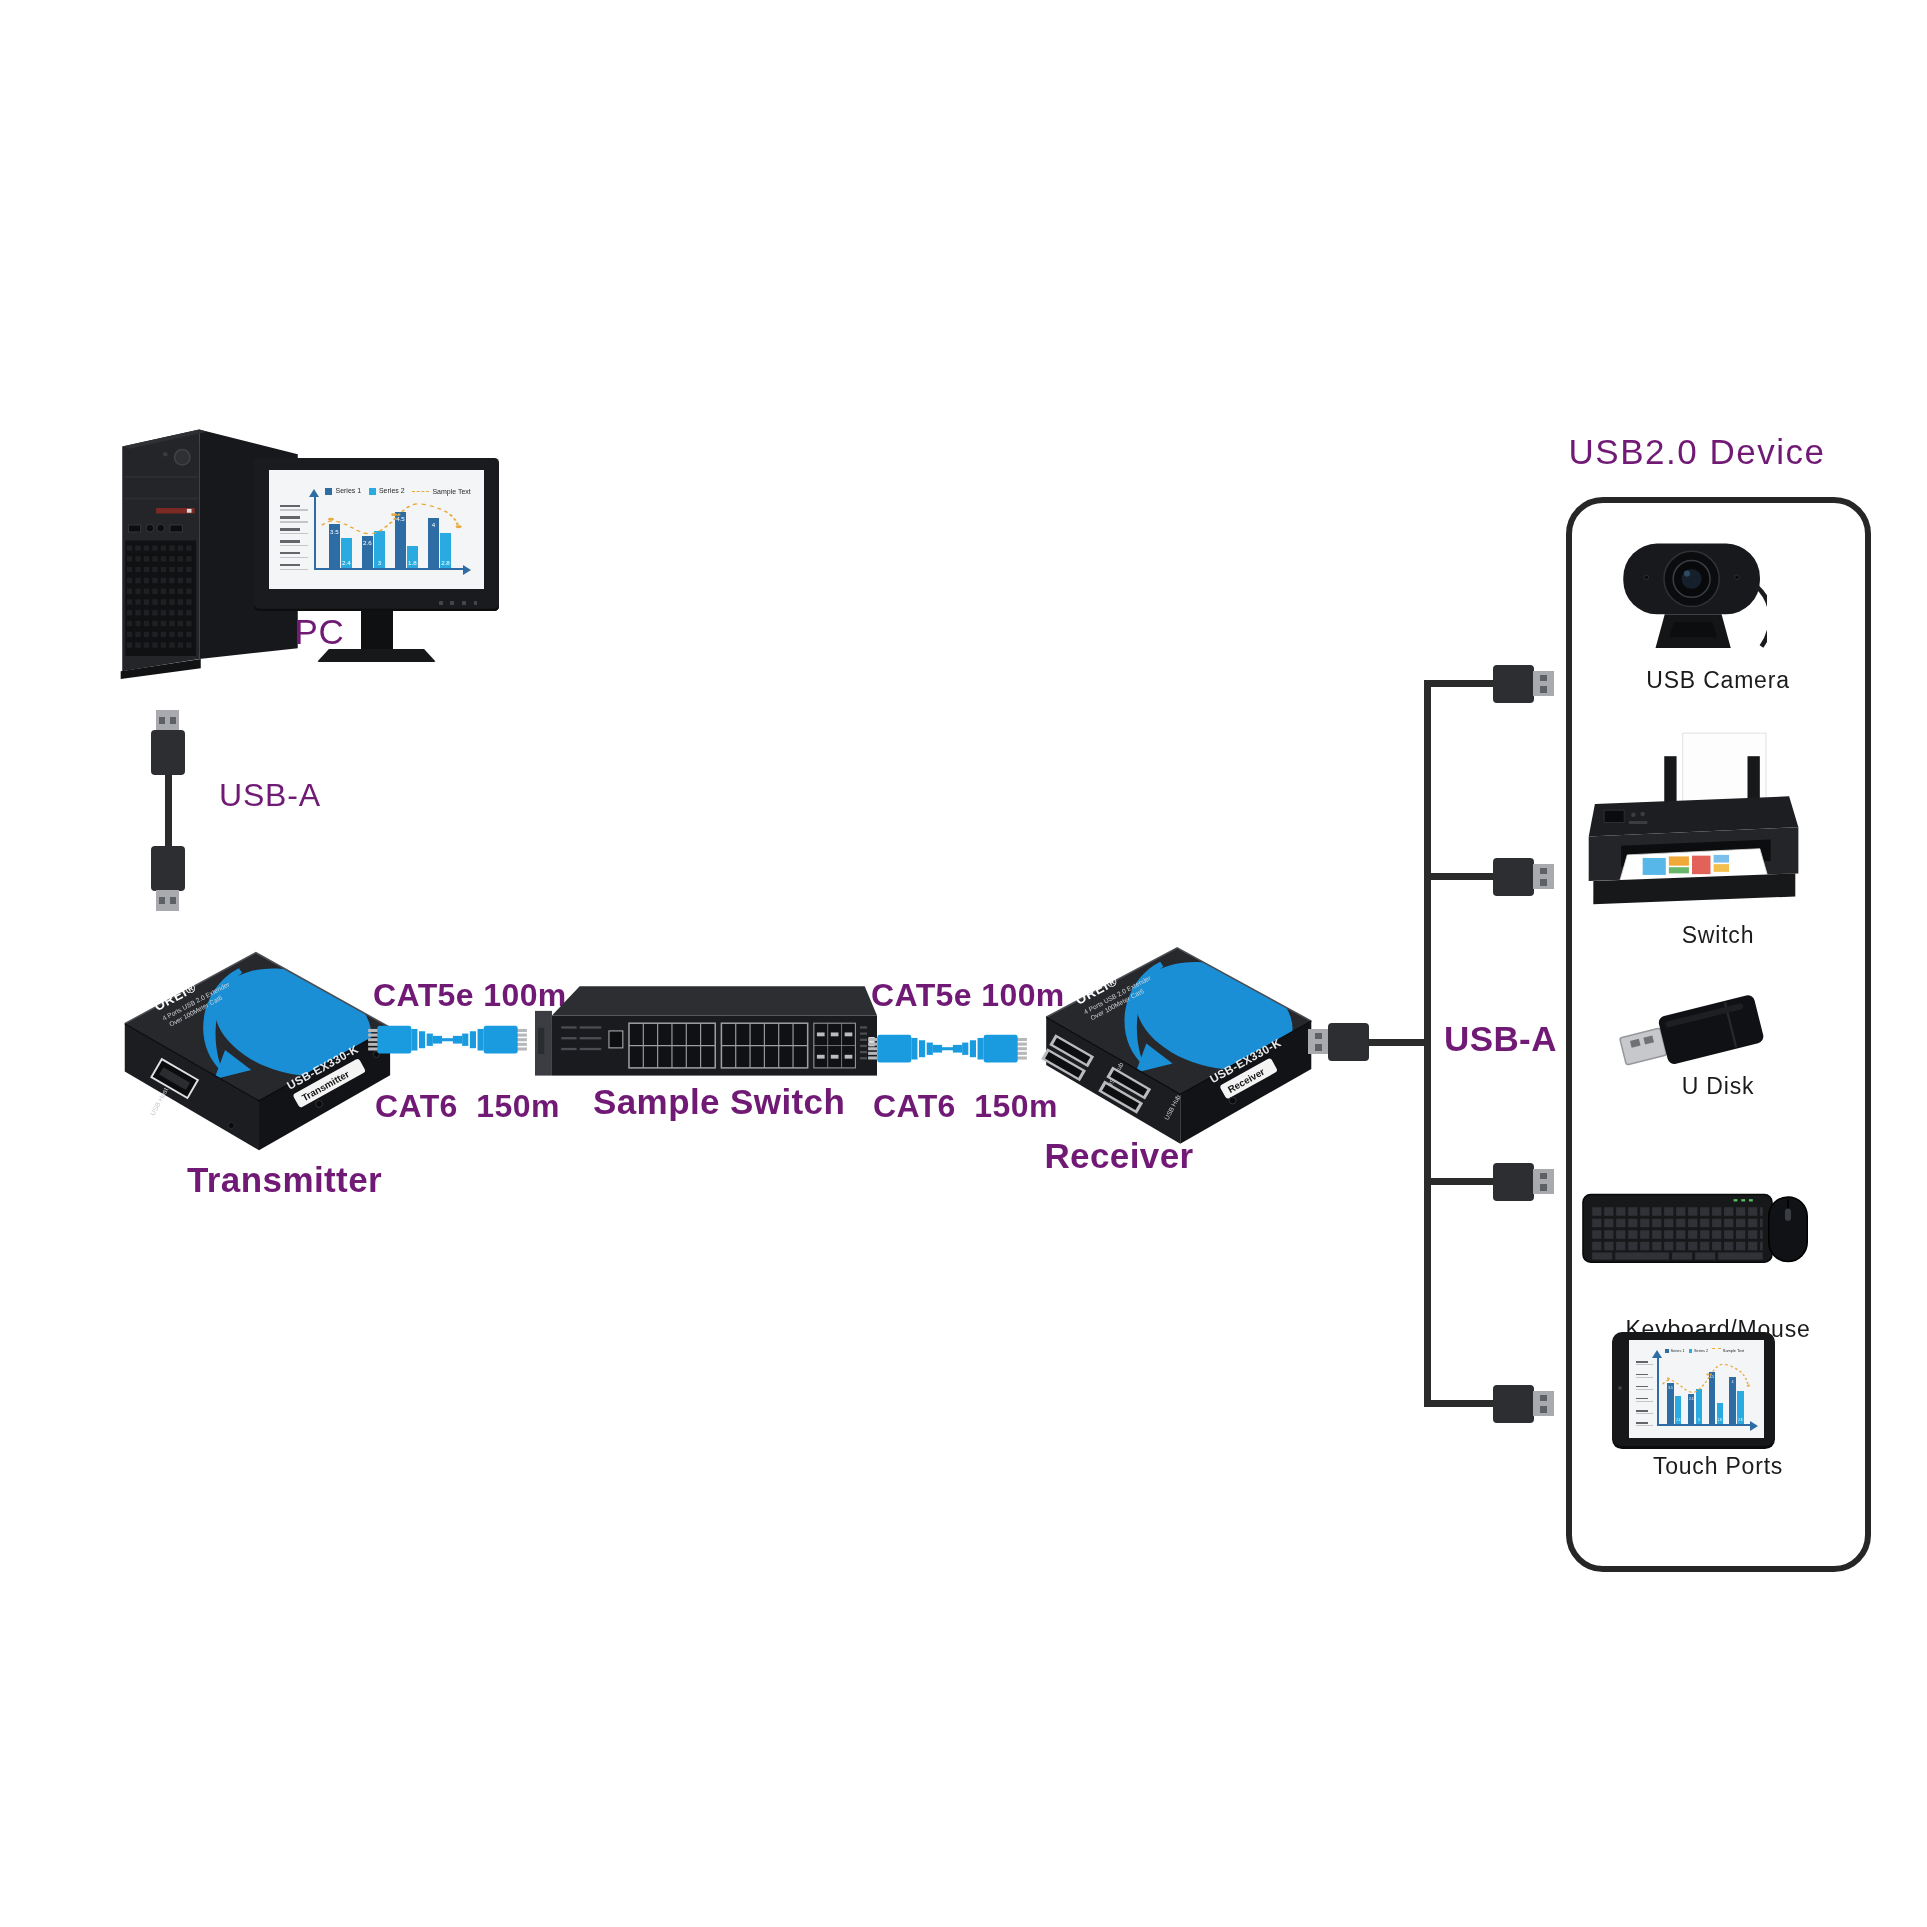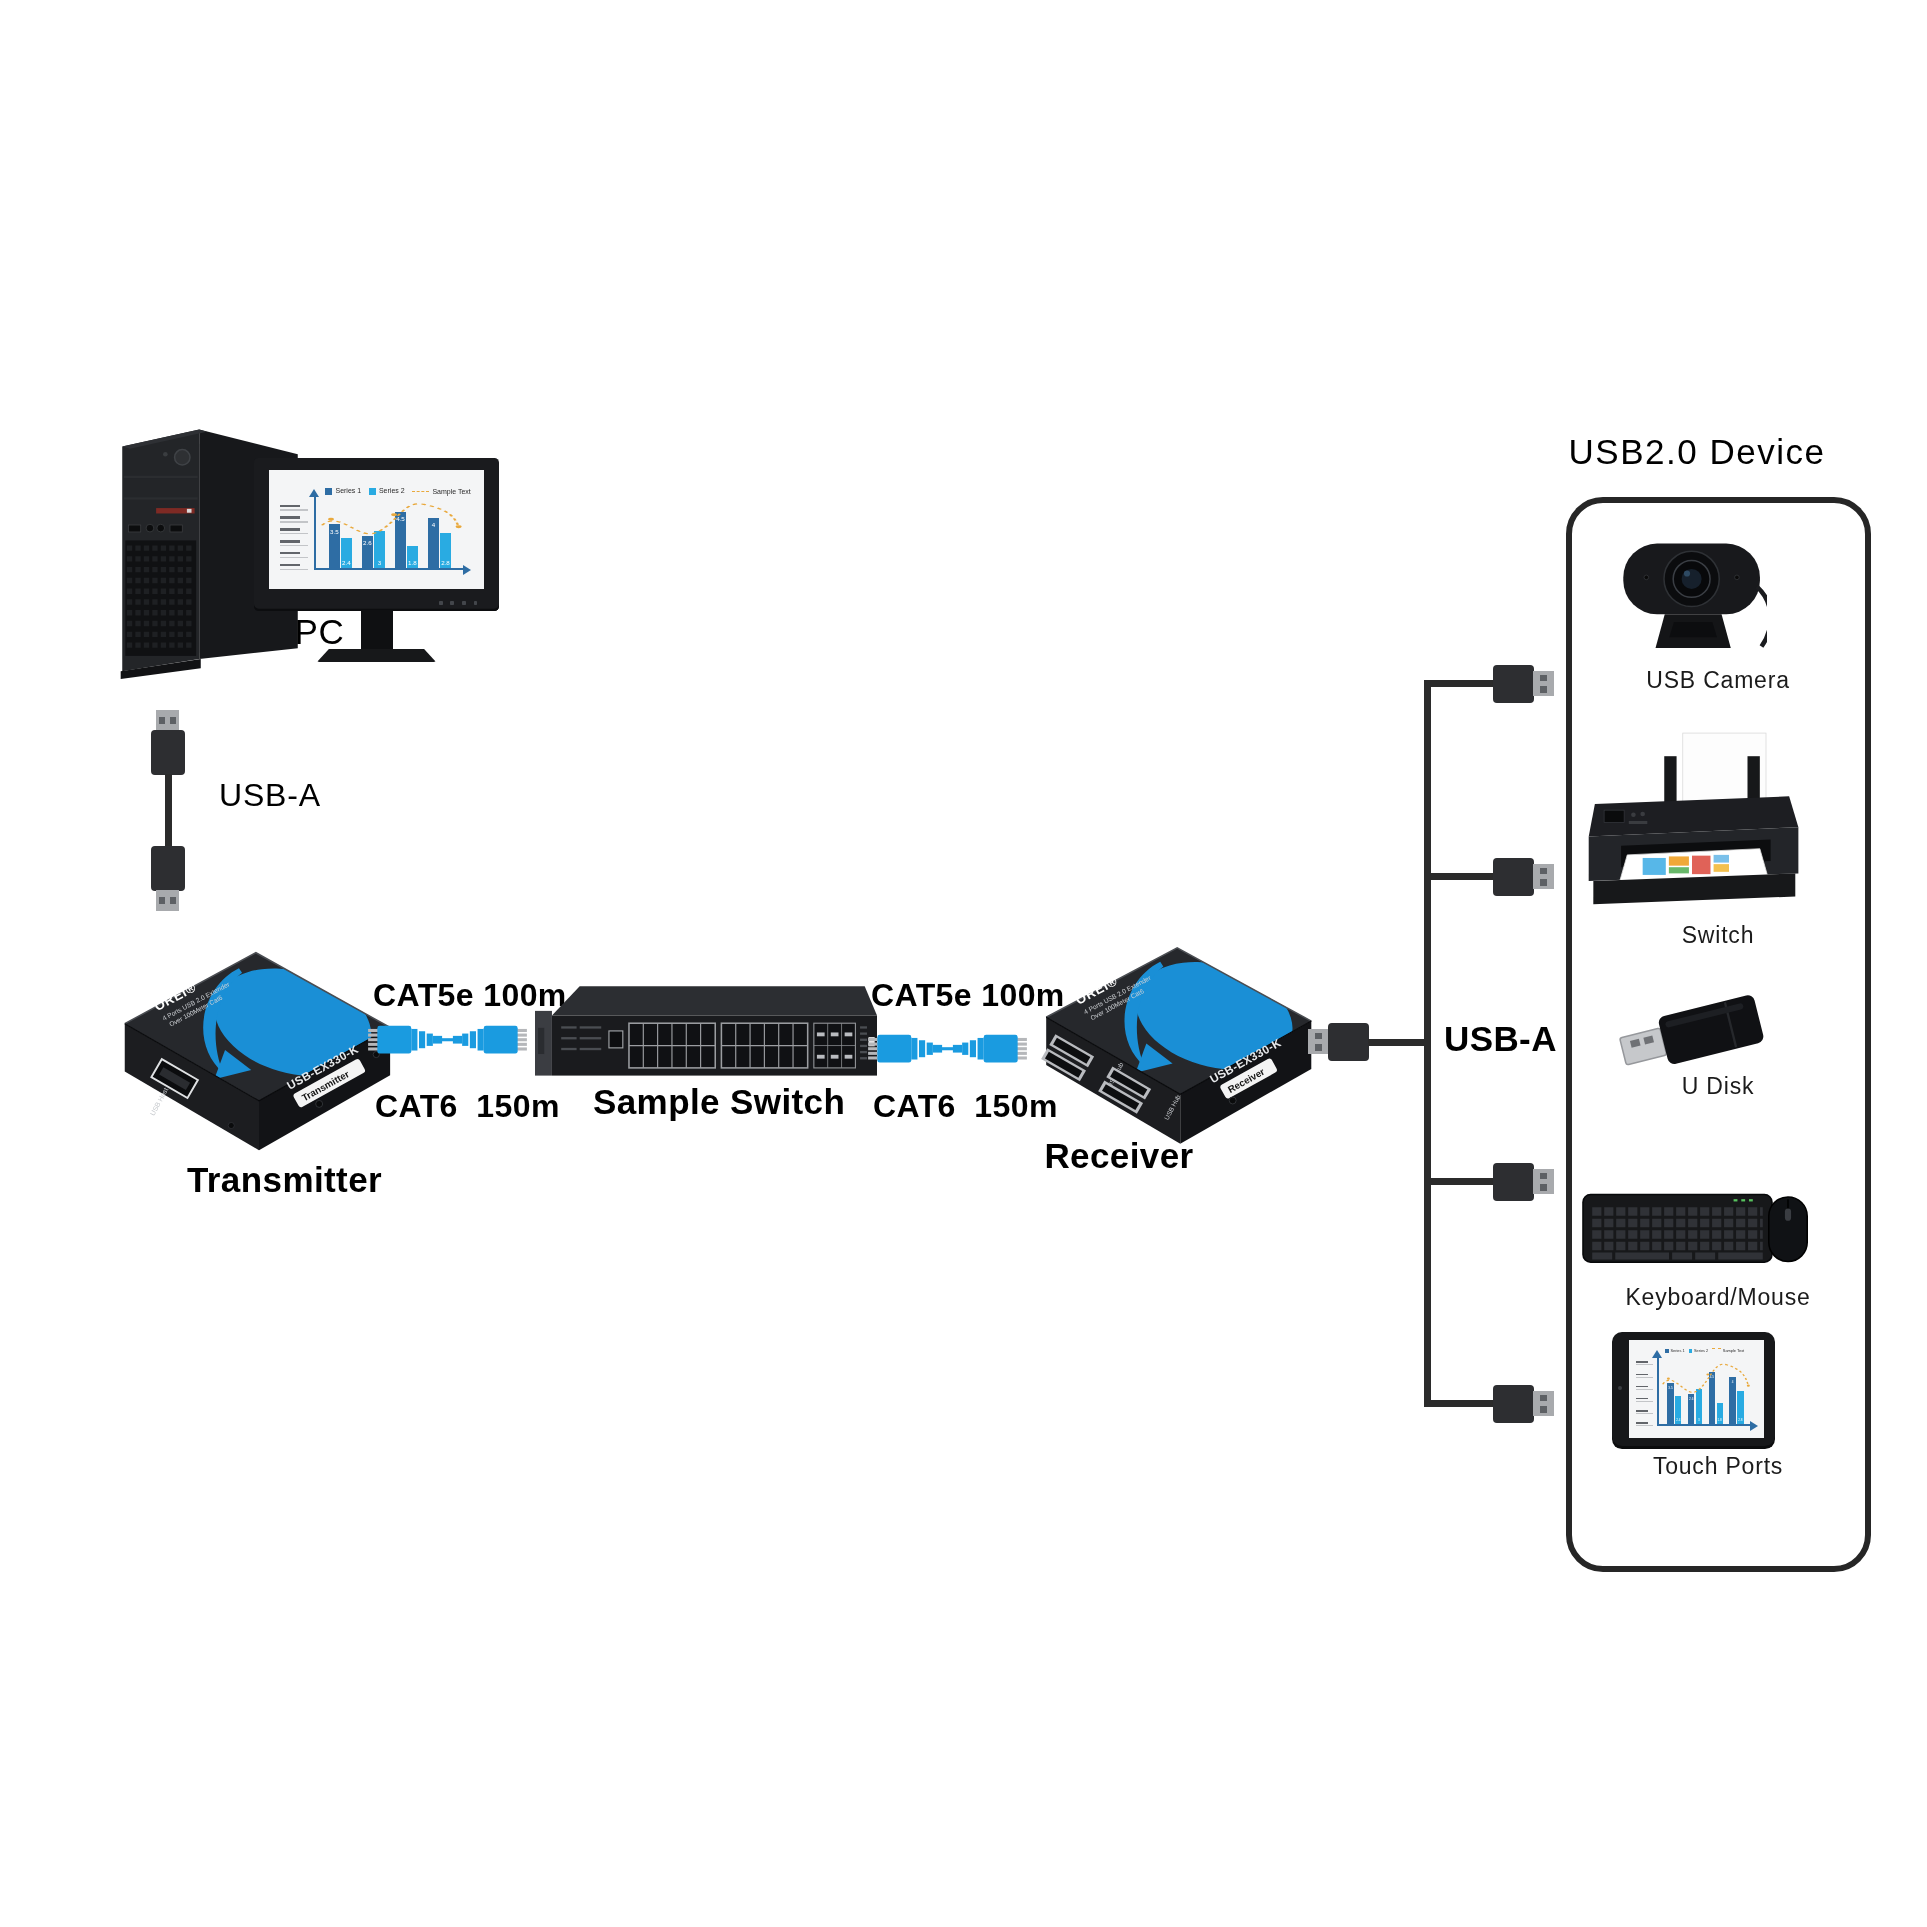--- a/index.html
+++ b/index.html
@@ -1,19 +1,19 @@
 <!DOCTYPE html>
 <html style="font-size:12.3px"><head>
 <meta charset="utf-8">
 <style>
   html,body{margin:0;padding:0;background:#fff;}
   body{width:1927px;height:1927px;position:relative;overflow:hidden;
        font-family:"Liberation Sans","DejaVu Sans",sans-serif;color:#1a1a1a;}
   .abs{position:absolute;}
-  .lbl{position:absolute;font-size:32px;letter-spacing:0.8px;color:#000000;white-space:pre;}
+  .lbl{position:absolute;font-size:32px;letter-spacing:0.8px;color:#701a75;white-space:pre;}
   .lbl.big{font-size:35px;}
   .lbl.bold{font-weight:bold;letter-spacing:0.4px;}
   .lbl.center{text-align:center;}
 
   
   .wire{position:absolute;background:#2b2b2b;}
   .plug-shell{position:absolute;background:#2d2e31;border-radius:3.9px;}
   .plug-metal{position:absolute;background:#a8aaad;}
   .plug-metal i{position:absolute;background:#5d6064;display:block;}
   
@@ -492,21 +492,21 @@
       <line x1="14" y1="54" x2="236" y2="54"></line>
         <line x1="14" y1="69" x2="236" y2="69"></line>
     </g>
     <line x1="14" y1="82" x2="236" y2="82" stroke="#303237" stroke-width="9" stroke-dasharray="26 4 70 4 26 4"></line>
   </svg>
   <svg class="abs" style="left:1768px;top:1196px" width="40" height="68" viewBox="0 0 52 88">
     <rect x="1" y="1" width="50" height="84" rx="25" fill="#101215" stroke="#000" stroke-width="2"></rect>
     <line x1="26" y1="4" x2="26" y2="18" stroke="#000" stroke-width="2"></line>
     <rect x="22" y="16" width="8" height="16" rx="4" fill="#3a3d42"></rect>
   </svg>
-  <div class="dev-label" style="top:1284px">Keyboard/Mouse</div>
+  <div class="dev-label" style="top:1316px">Keyboard/Mouse</div>
 
   <div class="tablet">
     <div class="screen">
       <div class="chartbox small">
         <div class="cb-side">
             <div class="cb-line"></div>
             <div class="cb-line"></div>
             <div class="cb-line"></div>
             <div class="cb-line"></div>
             <div class="cb-line"></div>

